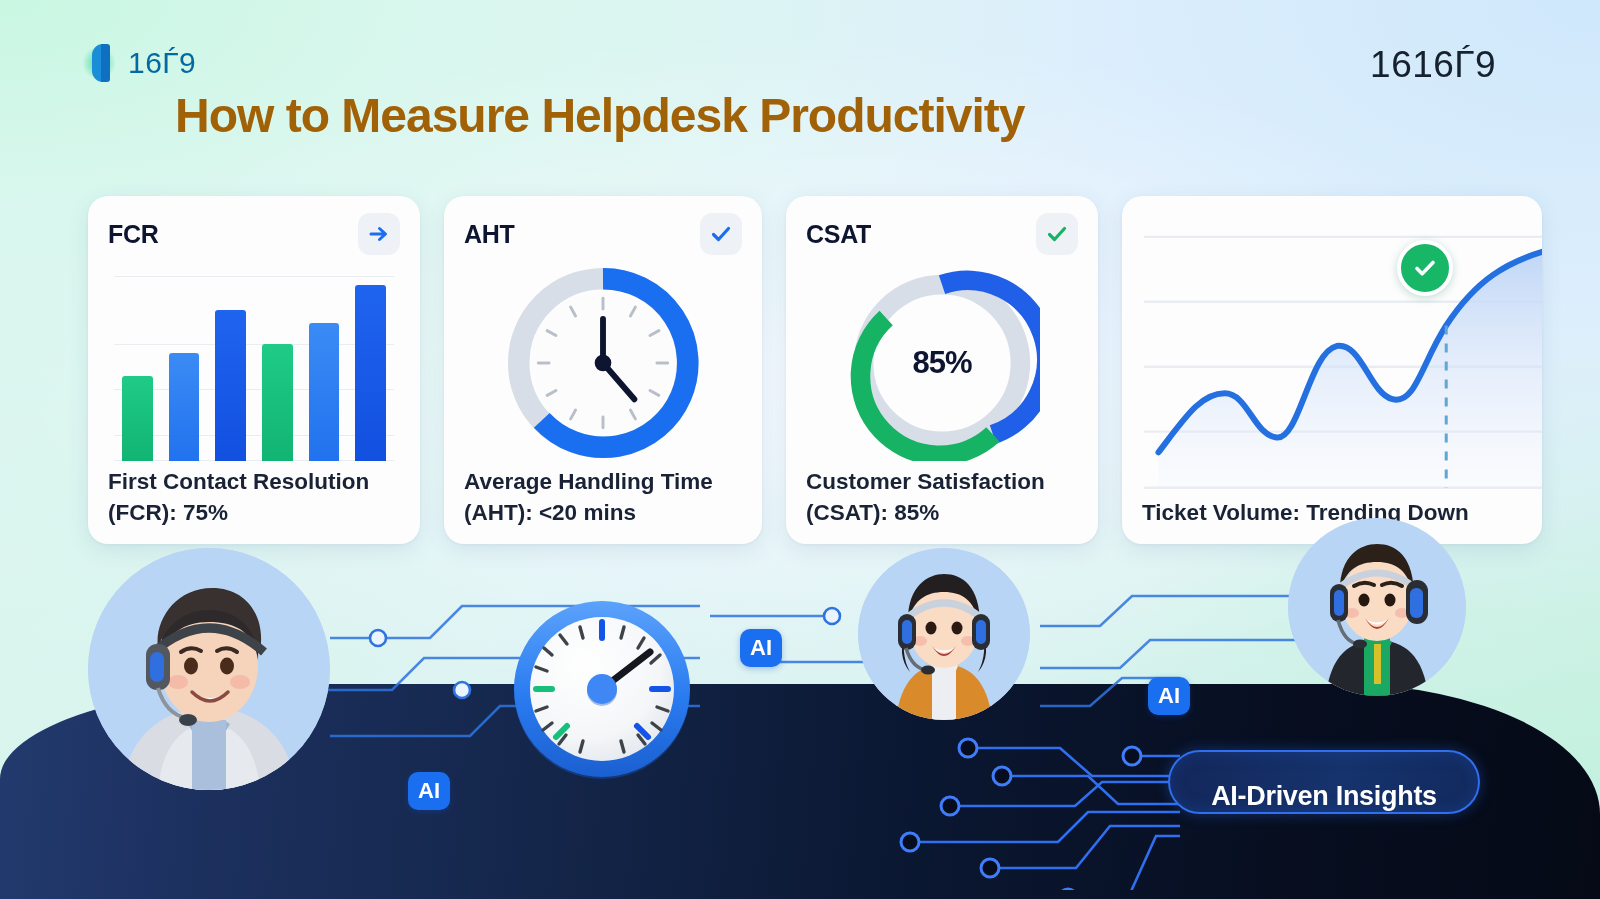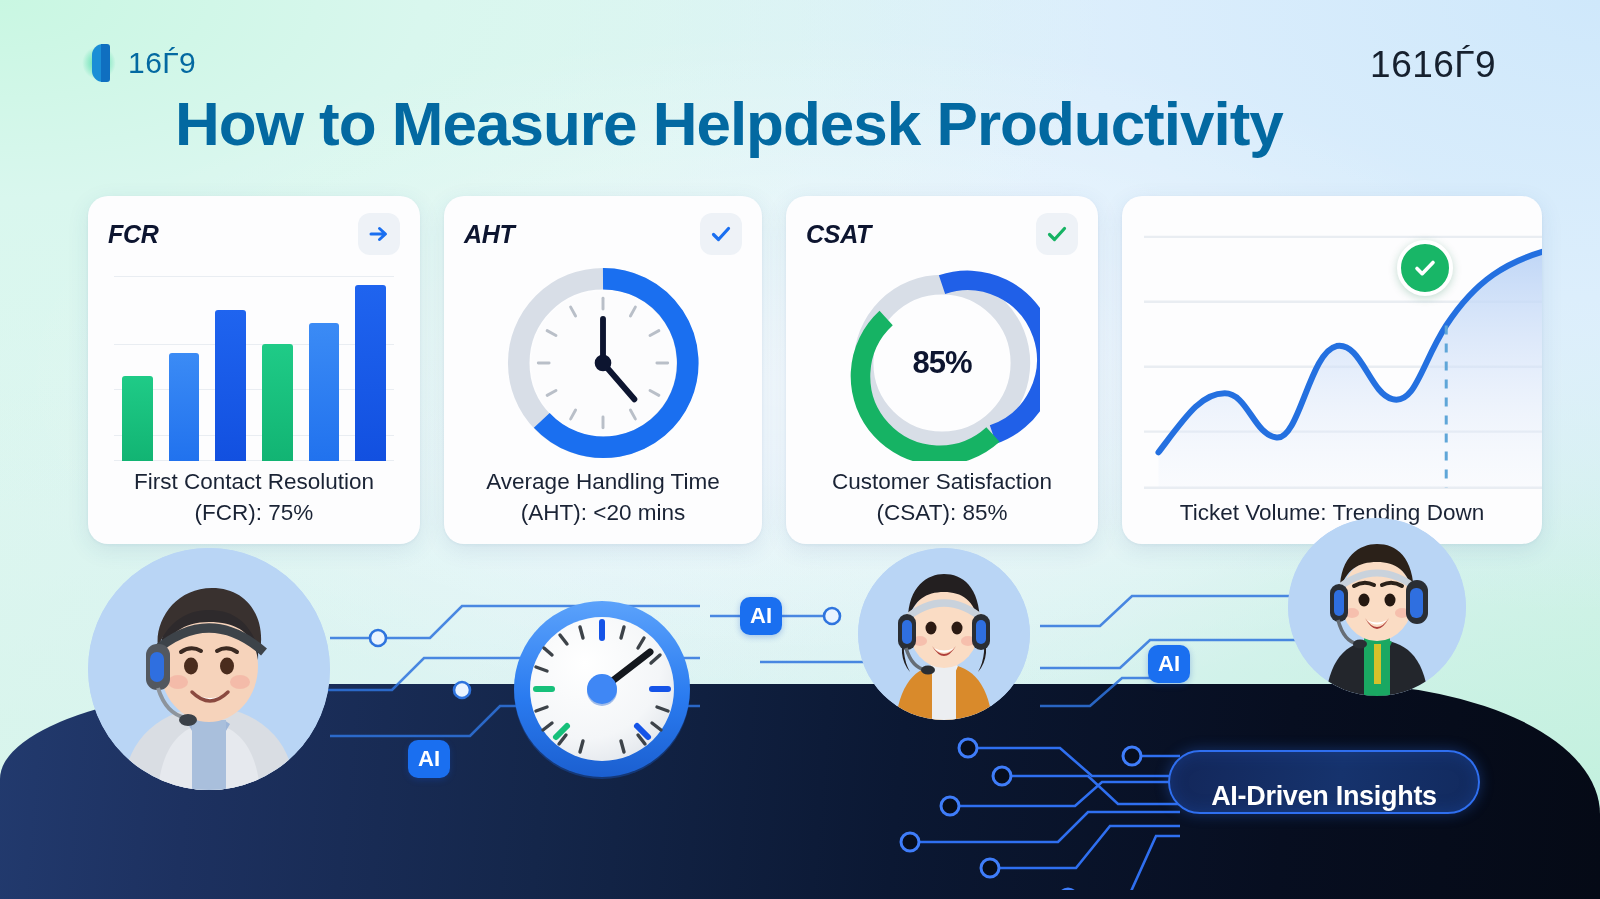--- a/index.html
+++ b/index.html
@@ -48,21 +48,21 @@
     position:absolute; left:13px; top:0; width:9px; height:38px;
     background:#0f6fc0; border-radius:0 3px 3px 0;
   }
   #brand-text{ font-size:30px; color:#0369a1; letter-spacing:.5px; }
   #corner-code{
     position:absolute; right:104px; top:44px; font-size:37px; color:#16202e; letter-spacing:.5px;
   }
 
   #page-title{
     position:absolute; left:175px; top:88px;
-    font-size:62px; font-weight:bold; color:#0369a1; letter-spacing:-1px;
+    font-size:48px; font-weight:bold; color:#a16207; letter-spacing:-1px;
     white-space:nowrap;
   }
 
   
   #cards{
     position:absolute; left:88px; top:196px; width:1530px; height:348px;
     display:flex; gap:24px;
   }
   .card{
     background:#fdfdfe; border-radius:20px;
@@ -70,29 +70,29 @@
     padding:18px 20px 14px 20px;
     display:flex; flex-direction:column;
     position:relative; overflow:hidden;
   }
   .card.c1{ width:332px; }
   .card.c2{ width:318px; }
   .card.c3{ width:312px; }
   .card.c4{ width:420px; }
 
   .card-head{ display:flex; align-items:center; justify-content:space-between; height:40px; }
-  .card-title{ font-size:25px; font-weight:bold; color:#0d1530; letter-spacing:-.3px;font-style:italic; }
+  .card-title{ font-size:25px; font-weight:bold; color:#0d1530; letter-spacing:-.3px; }
   .card-badge{
     width:42px; height:42px; border-radius:12px; background:#eef2f7;
     display:flex; align-items:center; justify-content:center;
   }
   .card-viz{ flex:1; position:relative; margin-top:4px; }
   .card-caption{
-    text-align:center; font-size:22.5px; color:#1a2335; line-height:1.35;
-    padding-bottom:2px; white-space:nowrap;
+    font-size:22.5px; color:#1a2335; line-height:1.35;
+    padding-bottom:2px; white-space:nowrap;font-weight:bold;
   }
   .card.c1 .card-caption, .card.c2 .card-caption, .card.c3 .card-caption{ white-space:normal; }
 
   
   .bars{ position:absolute; left:6px; right:6px; top:14px; bottom:6px; }
   .grid-line{ position:absolute; left:0; right:0; height:1px; background:#e9edf2; }
   .bar-row{ position:absolute; left:8px; right:8px; bottom:0; top:0; display:flex; align-items:flex-end; gap:16px; }
   .bar{ flex:1; border-radius:3px 3px 0 0; }
 
   
@@ -116,20 +116,21 @@
   .avatar svg{ display:block; width:100%; height:100%; }
 
   
   #circuit-mid{ position:absolute; left:0; top:540px; width:1600px; height:250px; }
   #circuit-dark{ position:absolute; left:880px; top:700px; width:720px; height:190px; }
 
   .ai-chip{
     position:absolute; border-radius:10px; background:#1a6ff0;
     color:#fff; font-weight:bold; display:flex; align-items:center; justify-content:center;
     box-shadow:0 2px 6px rgba(20,80,200,.3);
+    margin-top:32px;
   }
 
   
   #gauge{ position:absolute; left:505px; top:592px; width:194px; height:194px; }
 
   
   #insights-pill{
     position:absolute; left:1168px; top:750px; width:312px; height:64px;
     border-radius:34px;
     background:linear-gradient(100deg,#13275a 0%, #16336d 55%, #122a5e 100%);

